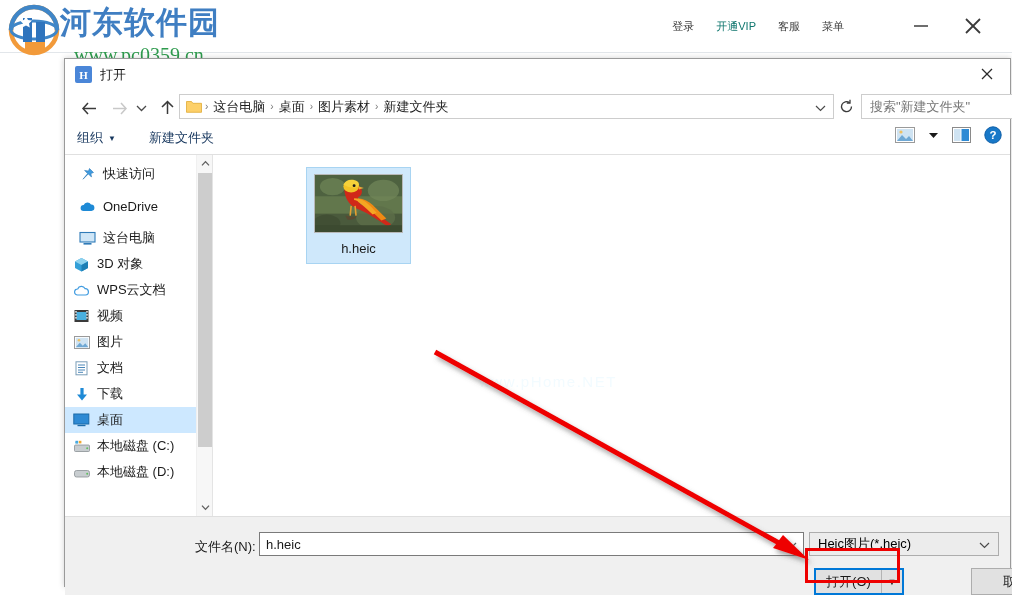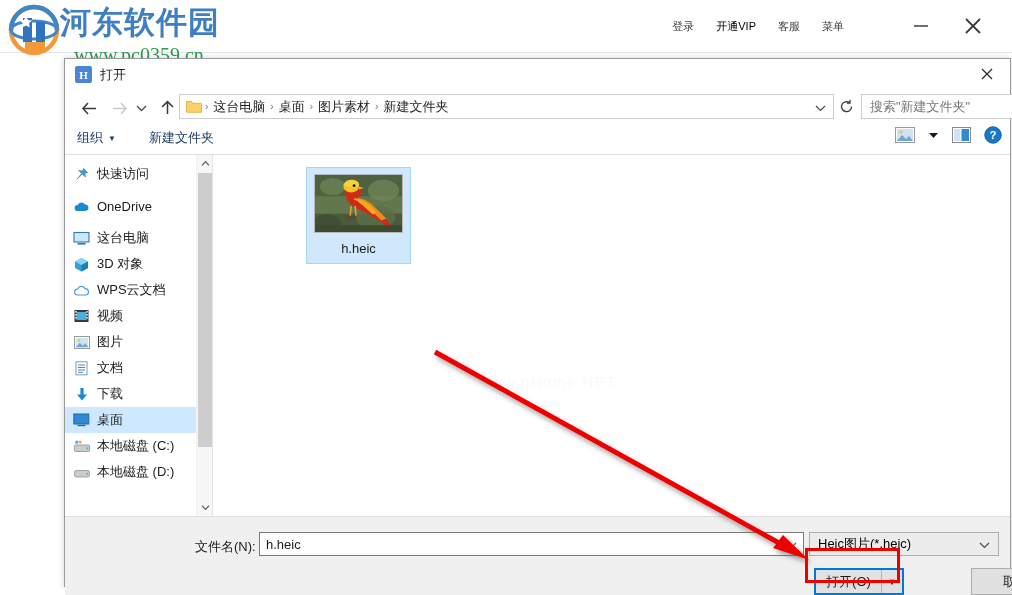--- a/index.html
+++ b/index.html
@@ -51,21 +51,21 @@
   }
   .topnav {
     position: absolute; right: 24px; top: 0;
     height: 52px;
     display: flex; align-items: center; gap: 22px;
   }
   .topnav-item {
     font-size: 11px; color: #3c3c3c;
     cursor: pointer; white-space: nowrap;
   }
-  .topnav-item.vip { color: #000000; }
+  .topnav-item.vip { color: #0f766e; }
   .win-btn {
     width: 30px; height: 30px;
     display: flex; align-items: center; justify-content: center;
     color: #4a4a4a; cursor: pointer;
   }
   .win-btn svg { display: block; }
   .topnav-gap { width: 18px; }
 
   
   .dialog {
@@ -213,21 +213,21 @@
     cursor: pointer;
     white-space: nowrap;
   }
   .side-item.selected { background: #cde8ff; }
   .side-ico {
     width: 17px; height: 17px;
     margin-right: 7px;
     flex: none;
     display: flex; align-items: center; justify-content: center;
   }
-  .side-l0 { padding-left: 8px; }
+  .side-l0 { padding-left: 14px; }
   .side-l1 { padding-left: 8px; }
 
   .side-scroll {
     position: absolute; left: 131px; top: 0;
     width: 16px; height: 361px;
     background: #f7f7f7;
     border-left: 1px solid #f0f0f0;
   }
   .scroll-arrow {
     position: absolute; left: 0; width: 16px; height: 17px;

